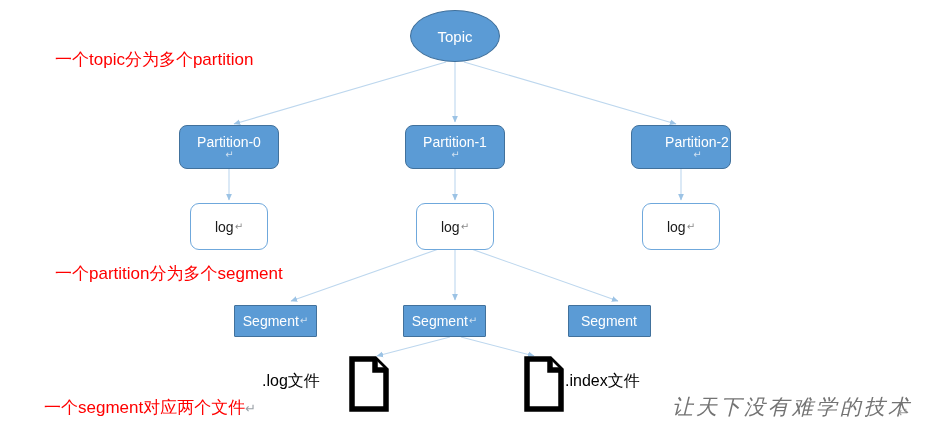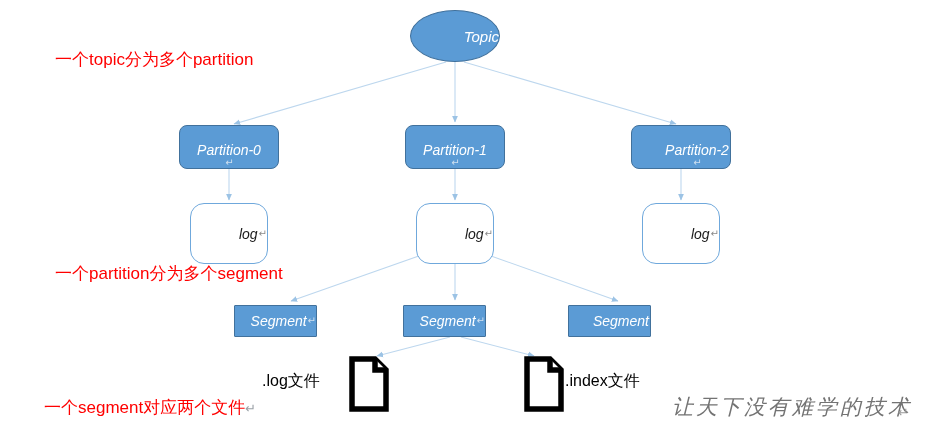--- a/index.html
+++ b/index.html
@@ -21,23 +21,22 @@
     width: 925px;
     height: 434px;
     pointer-events: none;
   }
 
   .node {
     position: absolute;
     box-sizing: border-box;
     display: flex;
     align-items: center;
-    justify-content: flex-end;
-    white-space: nowrap;
-    font-style: italic;
+    justify-content: center;
+    white-space: nowrap;
   }
 
   
   .topic-node {
     width: 90px;
     height: 52px;
     border-radius: 50%;
     background: #5B9BD5;
     border: 1px solid #41719C;
     color: #ffffff;
@@ -52,22 +51,22 @@
     background: #5B9BD5;
     border: 1px solid #41719C;
     color: #ffffff;
     font-size: 14px;
     flex-direction: column;
   }
 
   
   .log-node {
     width: 78px;
-    height: 61px;
-    border-radius: 14px;
+    height: 47px;
+    border-radius: 9px;
     background: #ffffff;
     border: 1.3px solid #6FA8DC;
     color: #1a1a1a;
     font-size: 14px;
   }
 
   
   .segment-node {
     width: 83px;
     height: 32px;

